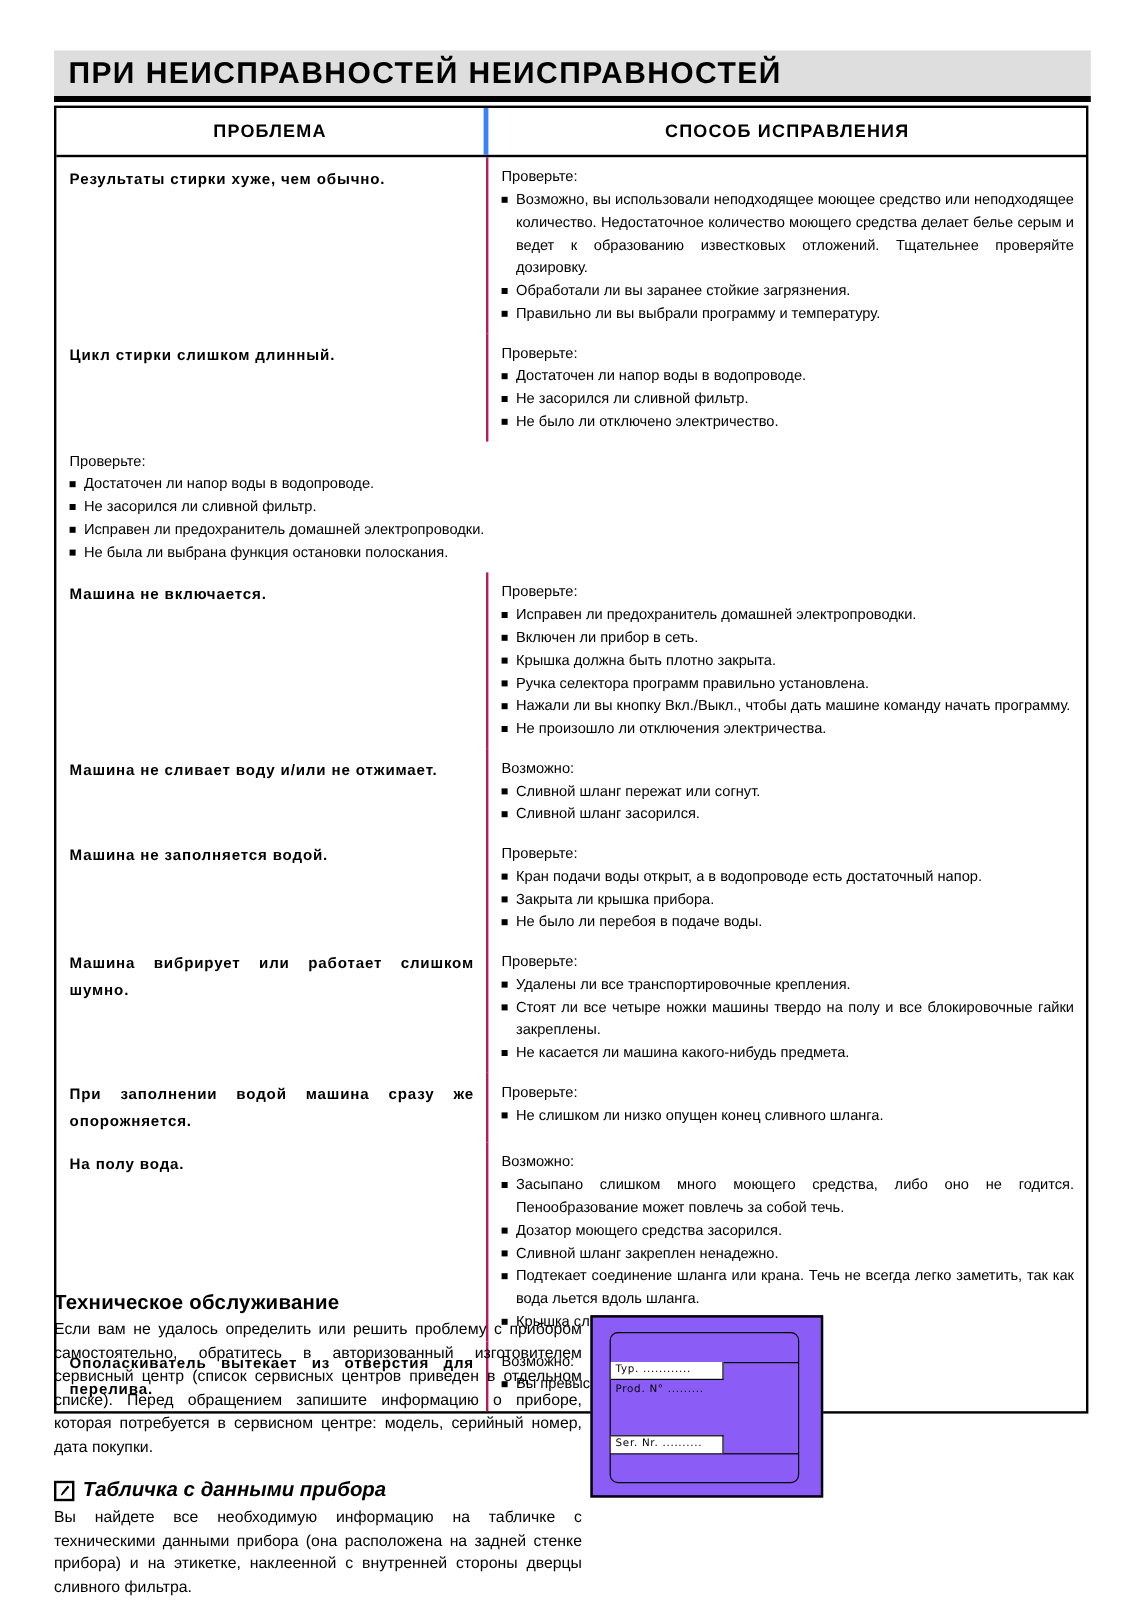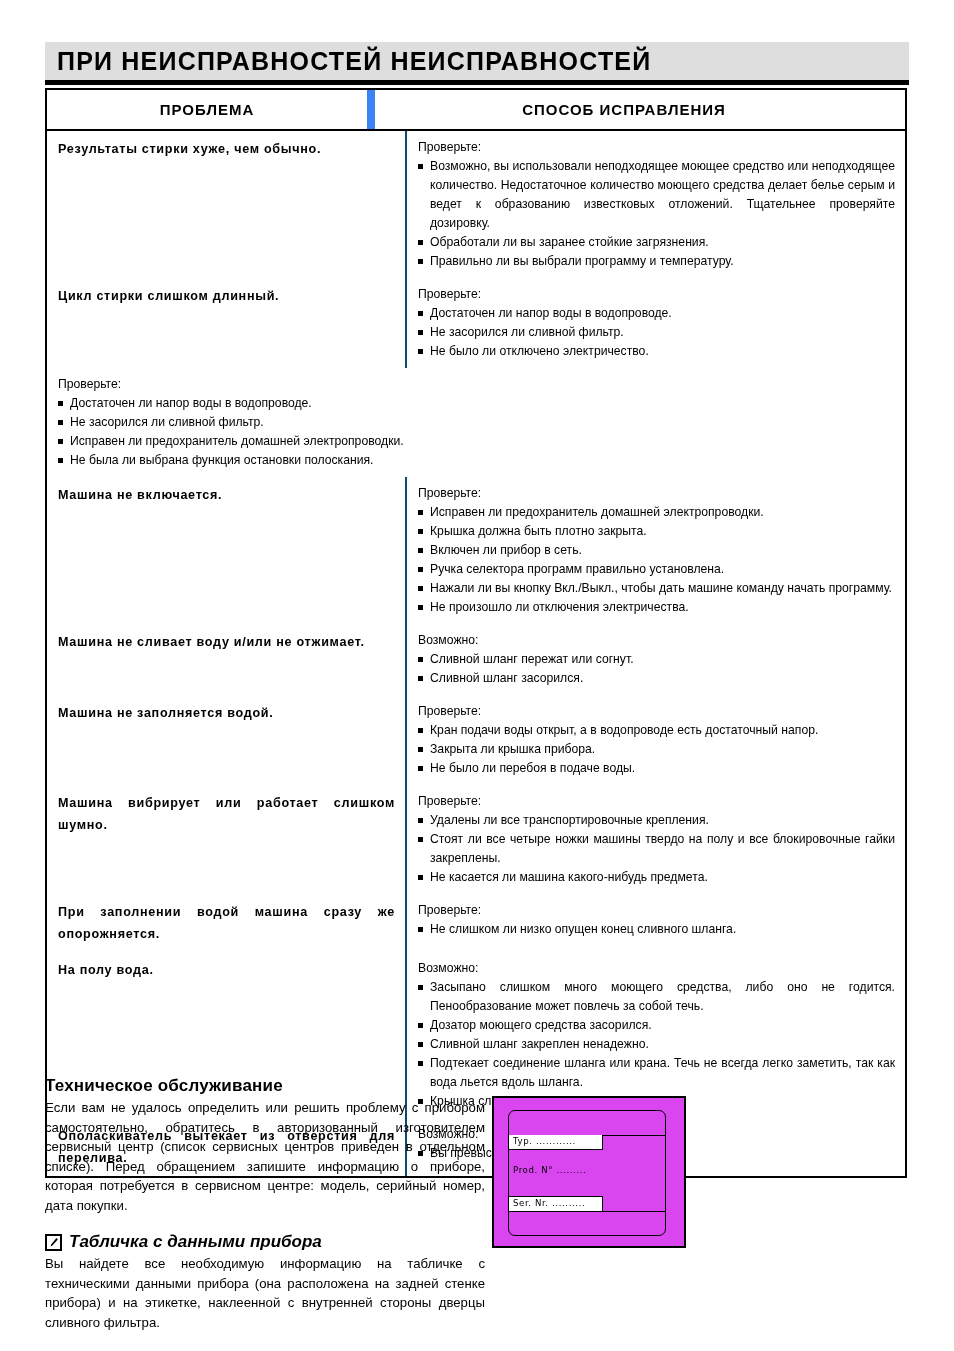--- a/index.html
+++ b/index.html
@@ -67,32 +67,32 @@
   }
   .thead .th {
     display: flex;
     align-items: center;
     justify-content: center;
     font-size: 15px;
     font-weight: bold;
     letter-spacing: 1px;
     box-sizing: border-box;
   }
-  .th-problem { width: 328px; border-right: 8px solid #3b82f6; }
+  .th-problem { width: 360px; border-right: 4px solid #3b82f6; }
   .th-remedy  { width: 498px; }
 
   .tbody { }
   .trow {
     display: flex;
     align-items: stretch;
   }
   .cell-problem {
     width: 360px;
     box-sizing: border-box;
-    border-right: 2px solid #0c4a6e;
+    border-right: 2px solid #be185d;
     padding: 7px 10px 7px 11px;
   }
   .cell-remedy {
     width: 498px;
     box-sizing: border-box;
     padding: 7px 10px 7px 11px;
   }
   .problem-text {
     font-size: 12.6px;
     font-weight: bold;
@@ -175,21 +175,21 @@
 
   
   .plate-figure {
     position: absolute;
     left: 447px;
     top: 20px;
     width: 194px;
     height: 152px;
     border: 2px solid #000;
     box-sizing: border-box;
-    background: #d946ef;
+    background: #8b5cf6;
   }
   .plate-inner {
     position: absolute;
     left: 14px;
     top: 12px;
     width: 158px;
     height: 126px;
     border: 1px solid #000;
     border-radius: 7px;
     box-sizing: border-box;
@@ -213,21 +213,21 @@
     letter-spacing: 0.6px;
     padding: 1px 0 1px 4px;
     white-space: nowrap;
     background: #fff;
   }
   .plate-field.f-typ { left: 0; top: 24px; width: 94px; height: 15px; border-top: none; }
   .plate-field.f-ser { left: 0; top: 85px; width: 94px; height: 15px; border-bottom: none; }
   .plate-prod {
     position: absolute;
     left: 4px;
-    top: 54px;
+    top: 42px;
     font-size: 8.6px;
     font-family: "DejaVu Sans", sans-serif;
     letter-spacing: 0.6px;
     white-space: nowrap;
   }
 </style>
 </head>
 <body>
 
 <div class="page">
@@ -281,22 +281,22 @@
           </div>
         </div>
         <div class="trow">
           <div class="cell-problem">
             <div class="problem-text">Машина не включается.</div>
           </div>
           <div class="cell-remedy">
             <div class="remedy-lead">Проверьте:</div>
             <ul class="remedy-list">
               <li><span class="bullet"></span><span>Исправен ли предохранитель домашней электропроводки.</span></li>
+              <li><span class="bullet"></span><span>Включен ли прибор в сеть.</span></li>
               <li><span class="bullet"></span><span>Крышка должна быть плотно закрыта.</span></li>
-              <li><span class="bullet"></span><span>Включен ли прибор в сеть.</span></li>
               <li><span class="bullet"></span><span>Ручка селектора программ правильно установлена.</span></li>
               <li><span class="bullet"></span><span>Нажали ли вы кнопку Вкл./Выкл., чтобы дать машине команду начать программу.</span></li>
               <li><span class="bullet"></span><span>Не произошло ли отключения электричества.</span></li>
             </ul>
           </div>
         </div>
         <div class="trow">
           <div class="cell-problem">
             <div class="problem-text">Машина не сливает воду и/или не отжимает.</div>
           </div>

